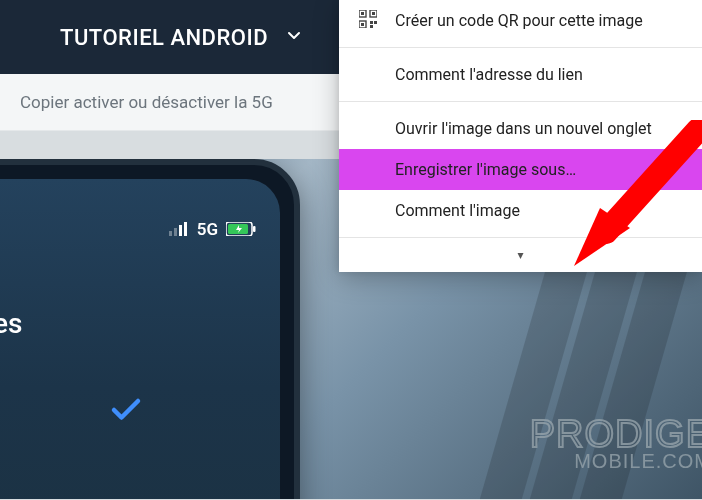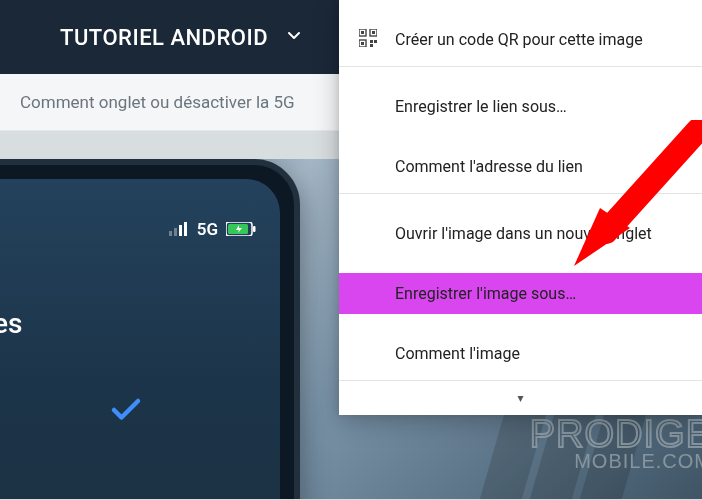--- a/index.html
+++ b/index.html
@@ -75,21 +75,20 @@
     background: #fff;
     box-shadow: 0 6px 24px rgba(0,0,0,.25), -2px 0 6px rgba(0,0,0,.08);
     font-size: 16px; color: #222;
     z-index: 10;
   }
   .menu-item {
     padding: 11px 27px 11px 56px;
     position: relative;
     cursor: default;
     white-space: nowrap;
-    margin-top: 19px;
   }
   .menu-item.with-icon { padding-left: 56px; }
   .menu-item.hover { background: #d946ef; }
   .menu-sep { height: 1px; background: #e4e4e4; margin: 6px 0; }
   .menu-icon { position: absolute; left: 20px; top: 50%; transform: translateY(-50%); }
   .menu-caret { text-align: center; padding: 4px 0 10px; color:#555; font-size:12px; }
   
   .arrow {
     position: absolute;
     top: 120px; right: -6px;
@@ -122,21 +121,21 @@
 <div class="header">
   <span class="header-title">TUTORIEL ANDROID</span>
   <span class="chevron">
     <svg width="16" height="16" viewBox="0 0 16 16">
         <path d="M3 6l5 5 5-5" stroke="#fff" stroke-width="2" fill="none" stroke-linecap="round" stroke-linejoin="round"></path>
       </svg>
   </span>
 </div>
 
 <div class="breadcrumb">
-  <span>Comment onglet ou désactiver la 5G</span>
+  <span>Copier activer ou désactiver la 5G</span>
 </div>
 
 <div class="hero">
   <div class="bg-slat slat1"></div>
   <div class="bg-slat slat2"></div>
   <div class="bg-slat slat3"></div>
 
   <div class="phone">
     <div class="phone-screen">
       <div class="status-bar">
@@ -185,23 +184,20 @@
           <rect x="2" y="13" width="3" height="3" fill="#444"></rect>
         <rect x="11" y="11" width="3" height="3" fill="#444"></rect>
           <rect x="15" y="11" width="3" height="3" fill="#444"></rect>
           <rect x="11" y="15" width="3" height="3" fill="#444"></rect>
       </svg>
     </span>
     <span>Créer un code QR pour cette image</span>
   </div>
   <div class="menu-sep"></div>
   <div class="menu-item">
-    <span>Enregistrer le lien sous…</span>
-  </div>
-  <div class="menu-item">
     <span>Comment l'adresse du lien</span>
   </div>
   <div class="menu-sep"></div>
   <div class="menu-item">
     <span>Ouvrir l'image dans un nouvel onglet</span>
   </div>
   <div class="menu-item hover">
     <span>Enregistrer l'image sous…</span>
   </div>
   <div class="menu-item">

